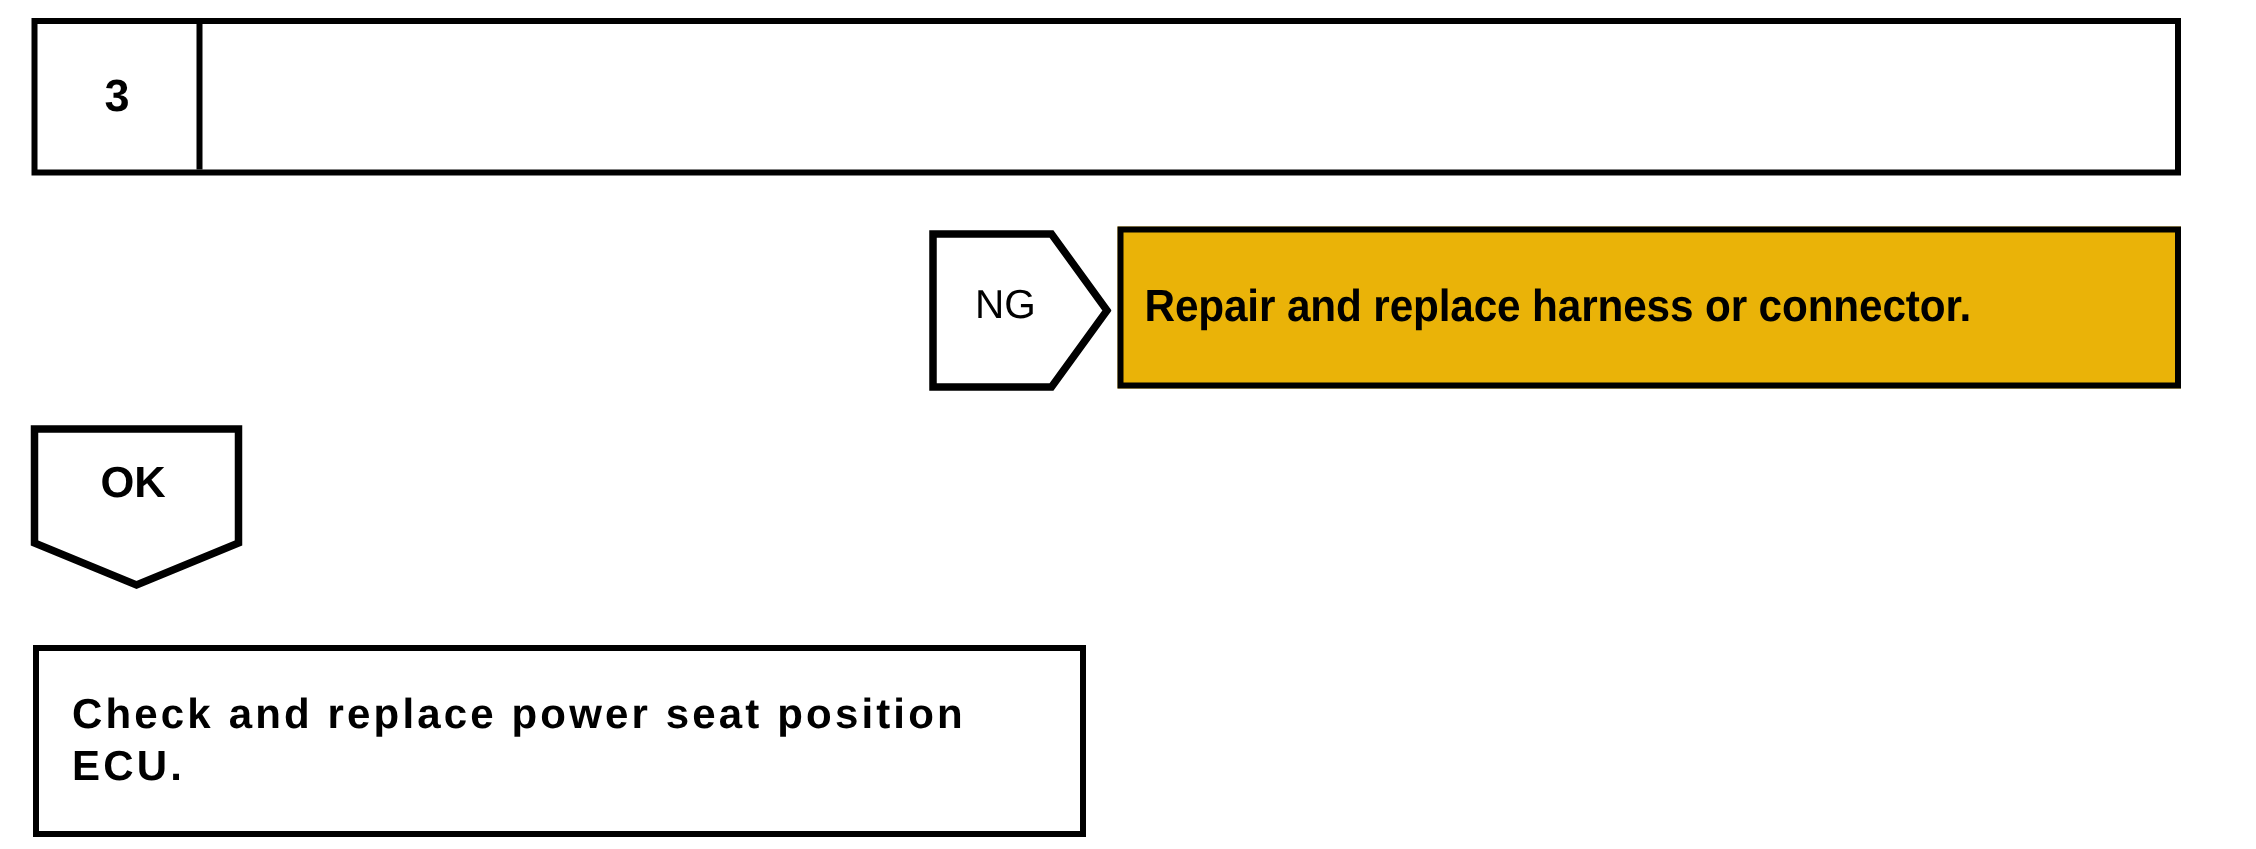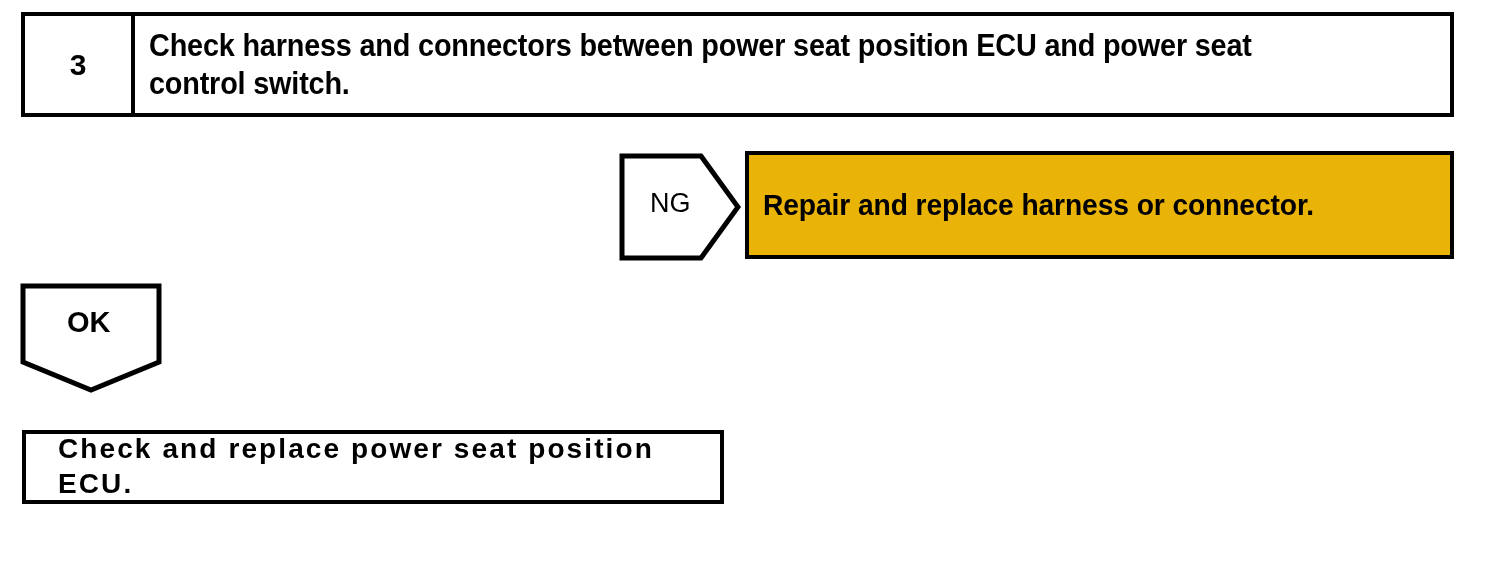--- a/index.html
+++ b/index.html
@@ -126,47 +126,44 @@
     line-height: 1;
     letter-spacing: 0px;
   }
 
   
   .result-box {
     position: absolute;
     left: 22px;
     top: 430px;
     width: 702px;
-    height: 74px;
+    height: 128px;
     box-sizing: border-box;
     border: 4px solid #000000;
     background: #ffffff;
     display: flex;
     align-items: center;
-    padding-left: 32px;
+    padding-left: 22px;
     padding-right: 10px;
   }
   .result-text {
     font-size: 28px;
     font-weight: bold;
     line-height: 1.24;
     letter-spacing: 2.1px;
   }
 </style>
 </head>
 <body>
 
 <div id="page">
 
   <div class="step-row">
     <div class="step-num-cell">
       <span class="step-num">3</span>
-    </div>
-    <div class="step-text-cell">
-      <span class="step-text">Check harness and connectors between power seat position ECU and power seat control switch.</span>
     </div>
   </div>
 
   <div class="ng-tag">
     <svg viewBox="0 0 122 108" xmlns="http://www.w3.org/2000/svg">
       <polygon points="3,3 82,3 119,54 82,105 3,105" fill="#ffffff" stroke="#000000" stroke-width="5" stroke-linejoin="miter"></polygon>
     </svg>
   </div>
   <span class="ng-label">NG</span>
 

